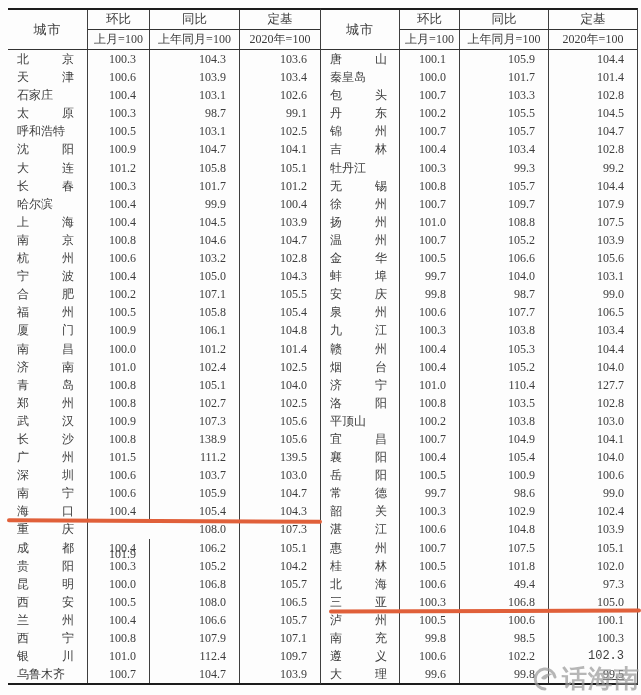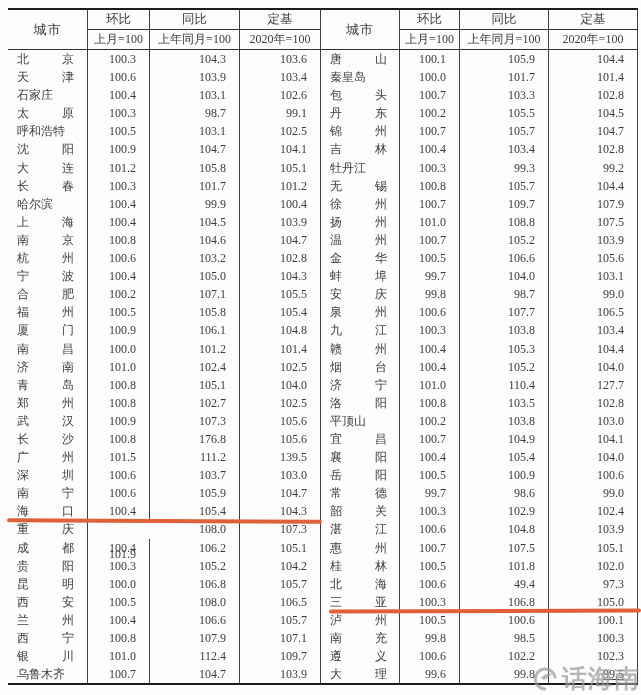--- a/index.html
+++ b/index.html
@@ -290,21 +290,21 @@
         <div class="cell num-cell" style="width: 80px;">105.6</div>
       </div>
       <div class="trow">
         <div class="cell city-cell bR" style="width: 80px;">
           <span class="name2">
             <span>长</span>
             <span>沙</span>
           </span>
         </div>
         <div class="cell num-cell bR" style="width: 62px;">100.8</div>
-        <div class="cell num-cell bR" style="width: 90px;">176.8</div>
+        <div class="cell num-cell bR" style="width: 90px;">138.9</div>
         <div class="cell num-cell" style="width: 80px;">105.6</div>
       </div>
       <div class="trow">
         <div class="cell city-cell bR" style="width: 80px;">
           <span class="name2">
             <span>广</span>
             <span>州</span>
           </span>
         </div>
         <div class="cell num-cell bR" style="width: 62px;">101.5</div>
@@ -808,21 +808,21 @@
       </div>
       <div class="trow">
         <div class="cell city-cell bR" style="width: 79px;">
           <span class="name2">
             <span>遵</span>
             <span>义</span>
           </span>
         </div>
         <div class="cell num-cell bR" style="width: 60px;">100.6</div>
         <div class="cell num-cell bR" style="width: 89px;">102.2</div>
-        <div class="cell num-cell" style="width: 88px;">102.3</div>
+        <div class="cell num-cell" style="width: 88px; font-family: Liberation Mono, monospace;">102.3</div>
       </div>
       <div class="trow">
         <div class="cell city-cell bR" style="width: 79px;">
           <span class="name2">
             <span>大</span>
             <span>理</span>
           </span>
         </div>
         <div class="cell num-cell bR" style="width: 60px;">99.6</div>
         <div class="cell num-cell bR" style="width: 89px;">99.8</div>

